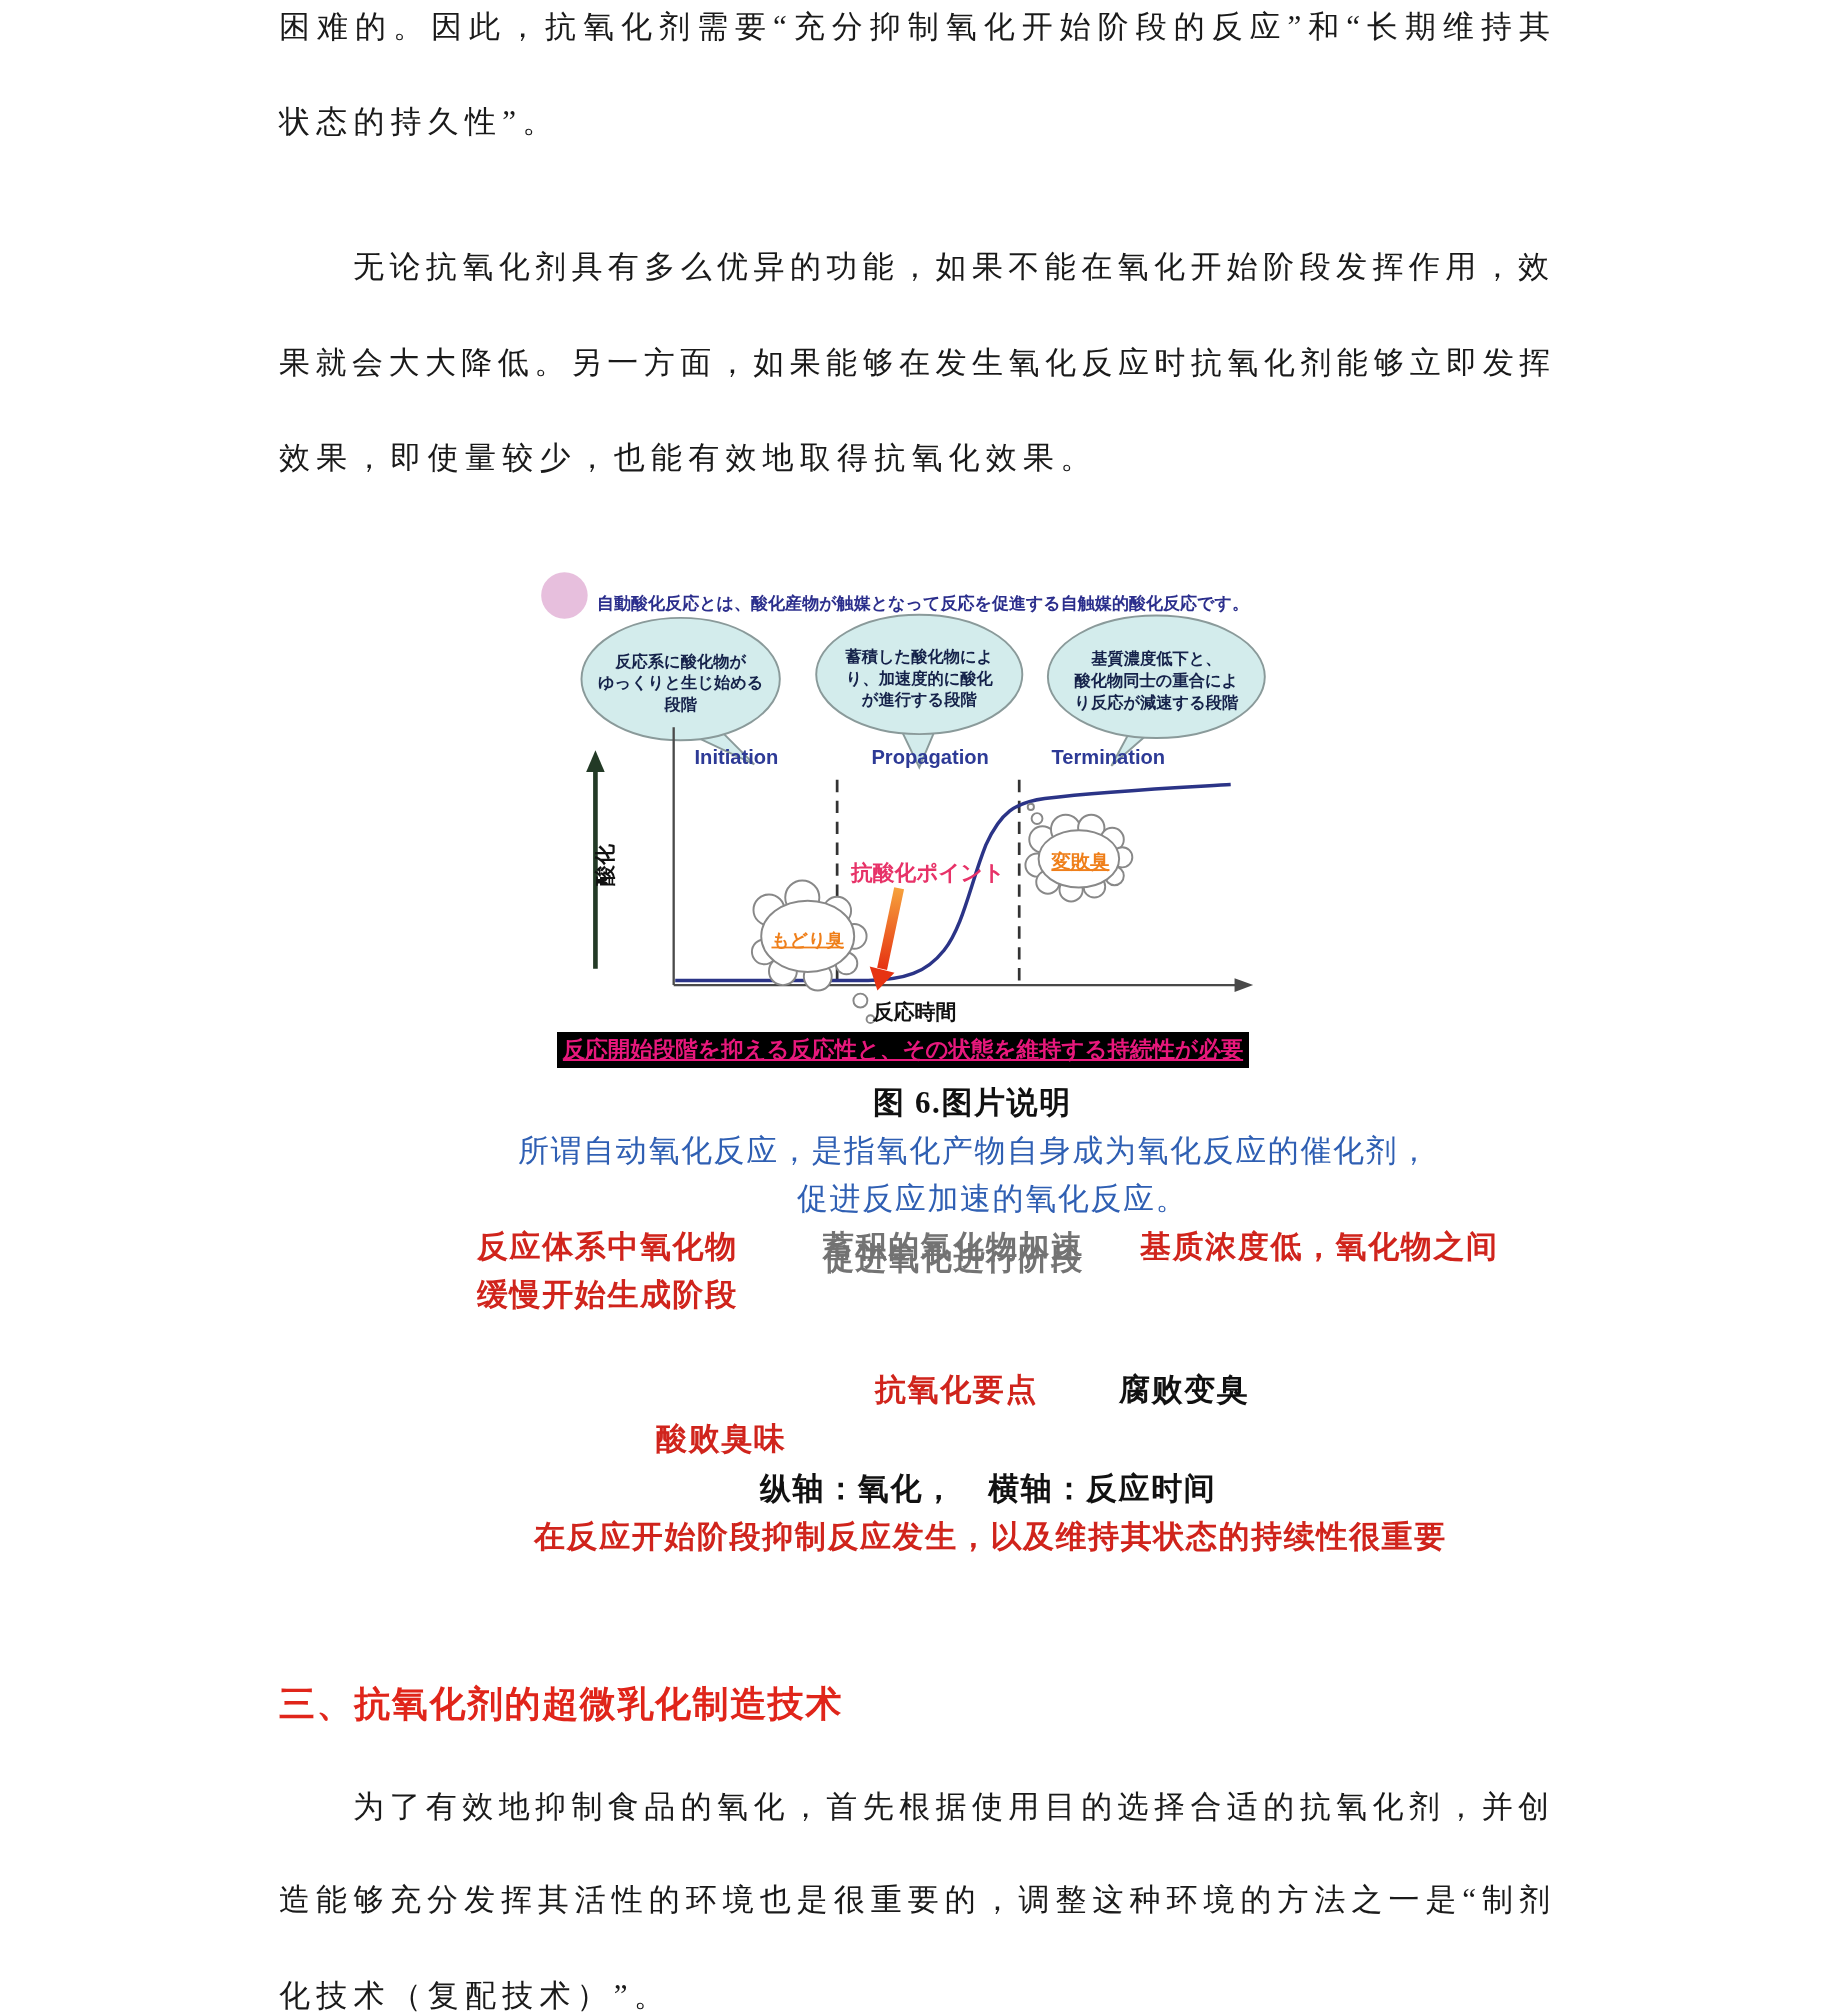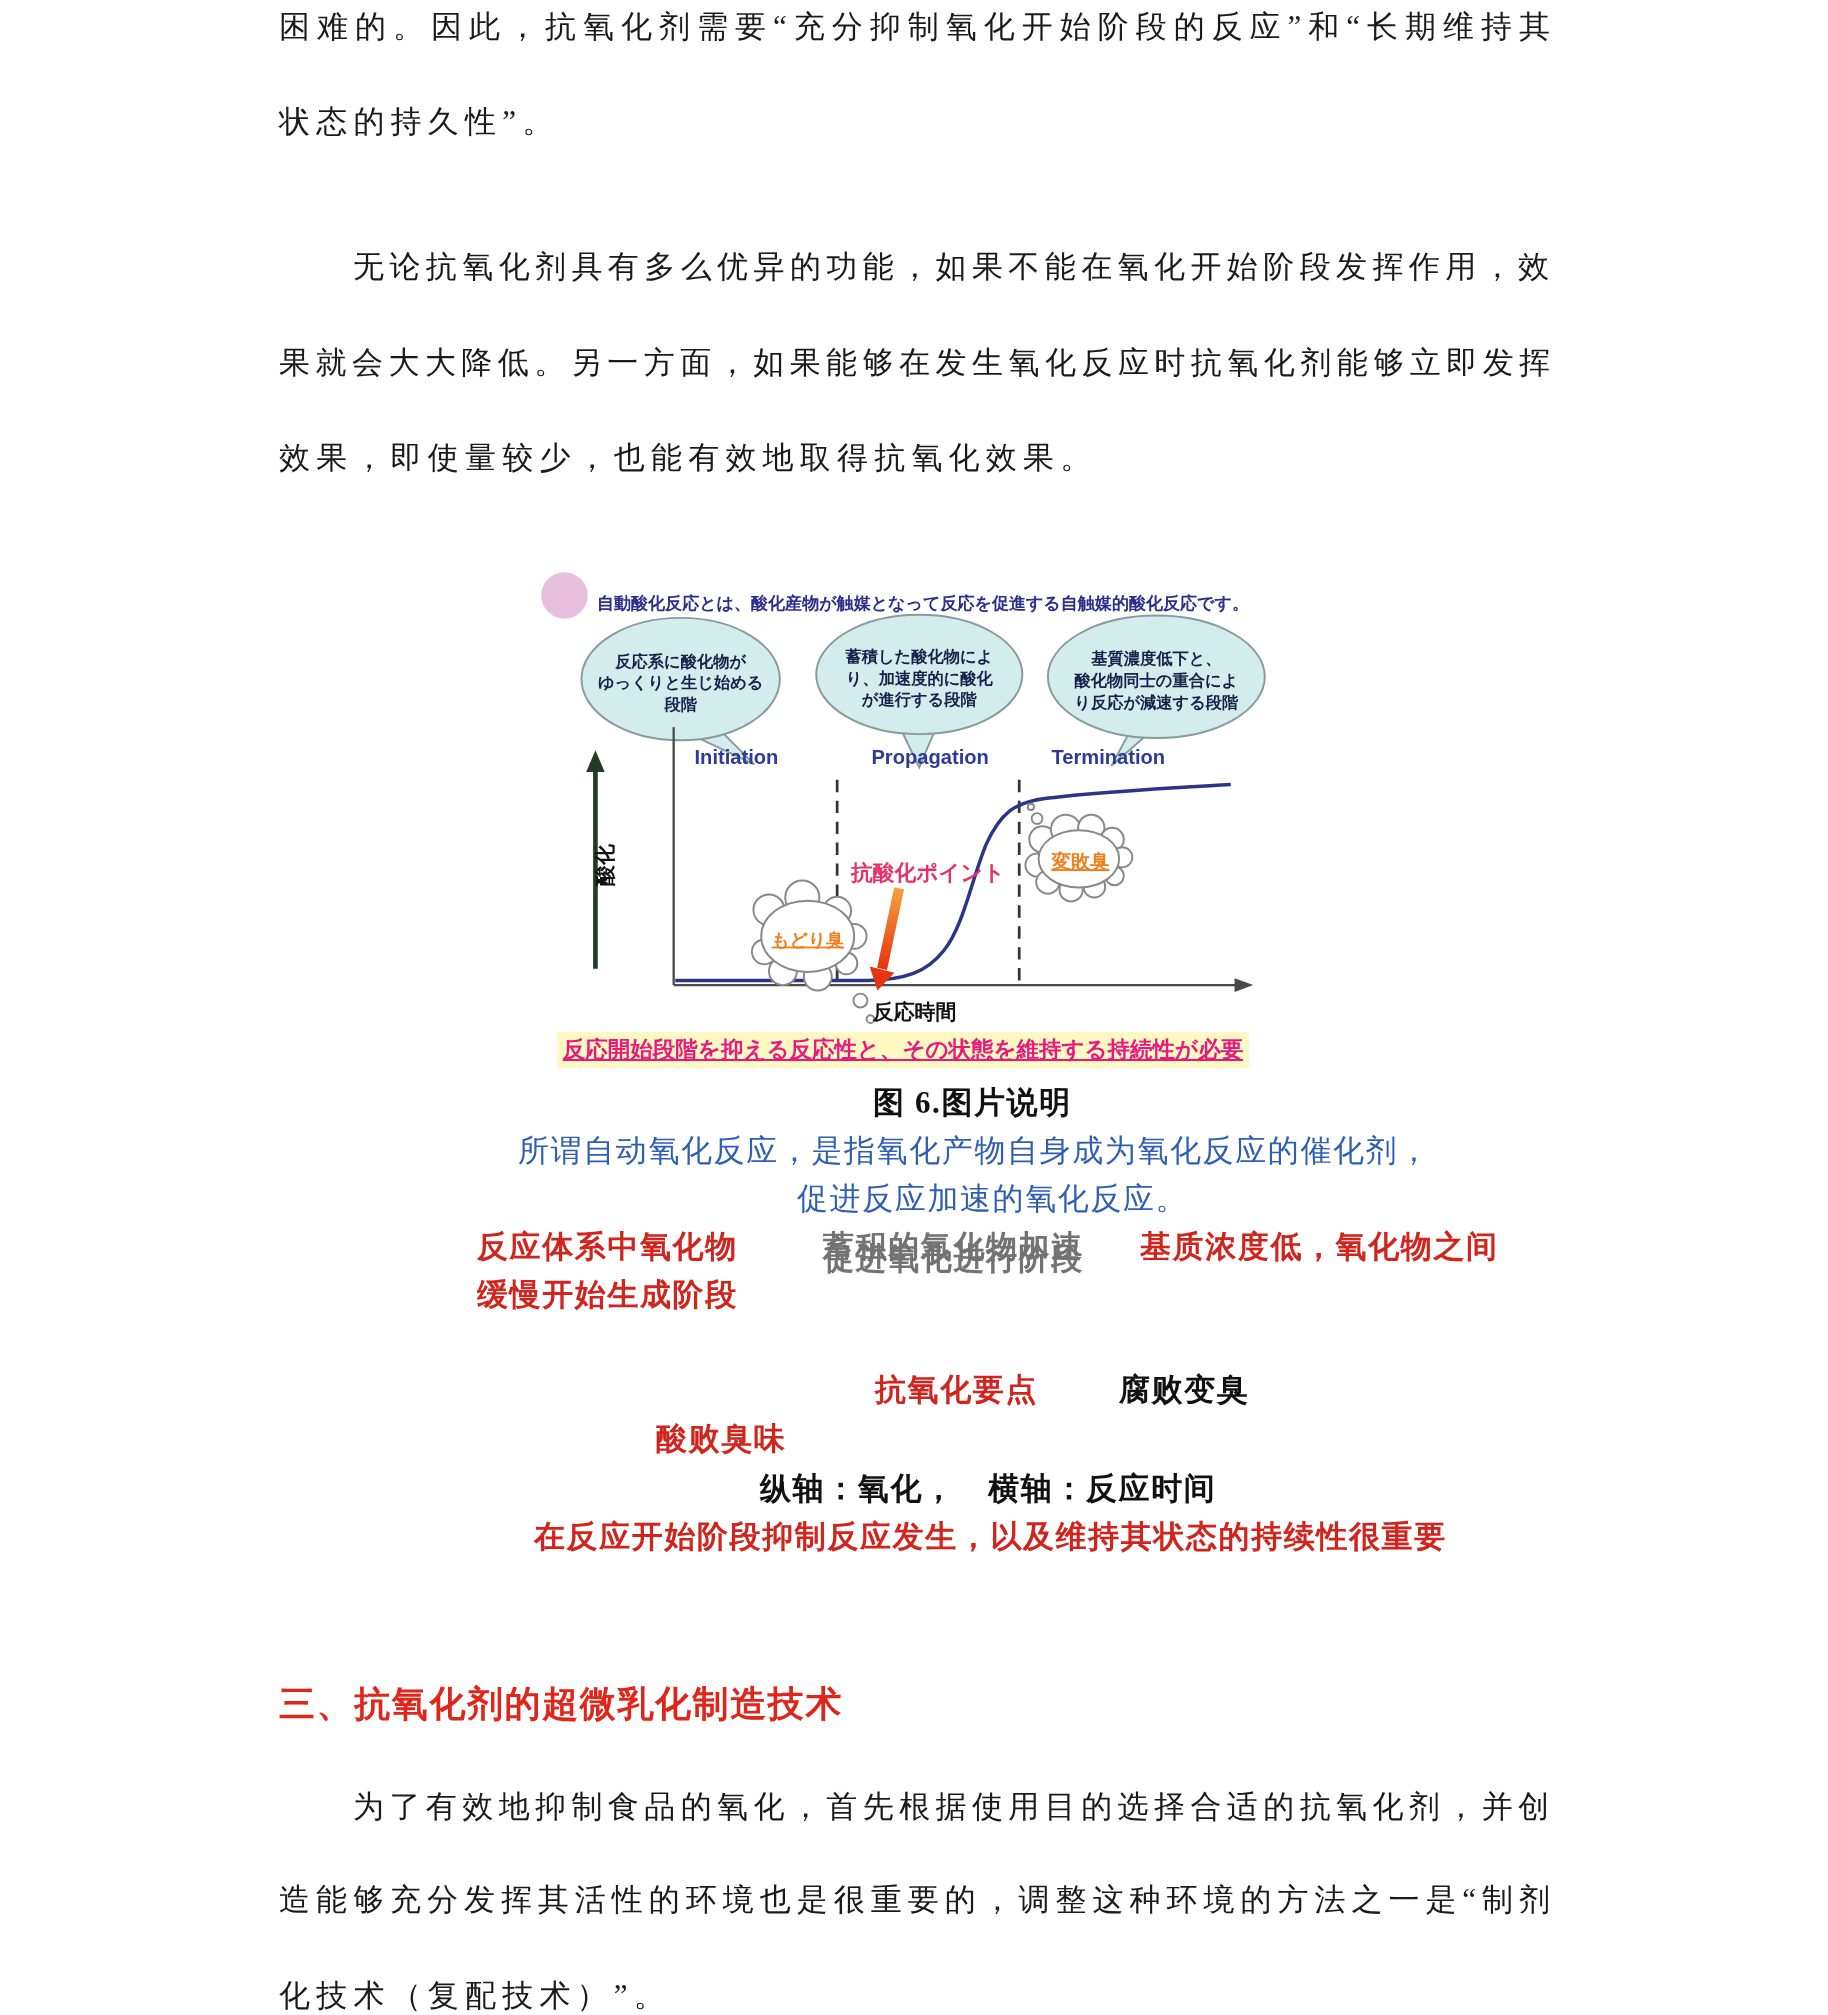--- a/index.html
+++ b/index.html
@@ -14,21 +14,21 @@
   .red{color:#d0241c;}
   .blue{color:#2f5fb3;}
   .blue2{color:#737373;}
   .black{color:#111111;}
   .heading{position:absolute;left:279px;top:1680px;font-size:36px;font-weight:bold;
            letter-spacing:1.6px;color:#e0251a;white-space:nowrap;text-align:center;}
   .figure{position:absolute;left:535px;top:572px;width:736px;height:512px;}
   .figure svg{position:absolute;left:0;top:0;}
   .fig-banner{position:absolute;left:0;top:460px;width:736px;text-align:center;
               font-family:"Liberation Sans","DejaVu Sans",sans-serif;}
-  .fig-banner span{display:inline-block;background:#fef9c3;color:#e8187c;font-size:22.5px;
+  .fig-banner span{display:inline-block;background:#000000;color:#e8187c;font-size:22.5px;
               font-weight:bold;text-decoration:underline;padding:2.3px 6.2px;letter-spacing:0px;
               white-space:nowrap;}
   text{font-family:"Liberation Sans","DejaVu Sans",sans-serif;}
 </style>
 </head>
 <body>
 
 <div class="page">
 
   <div class="bline just" style="top:6.2px">困难的。因此，抗氧化剂需要“充分抑制氧化开始阶段的反应”和“长期维持其</div>

